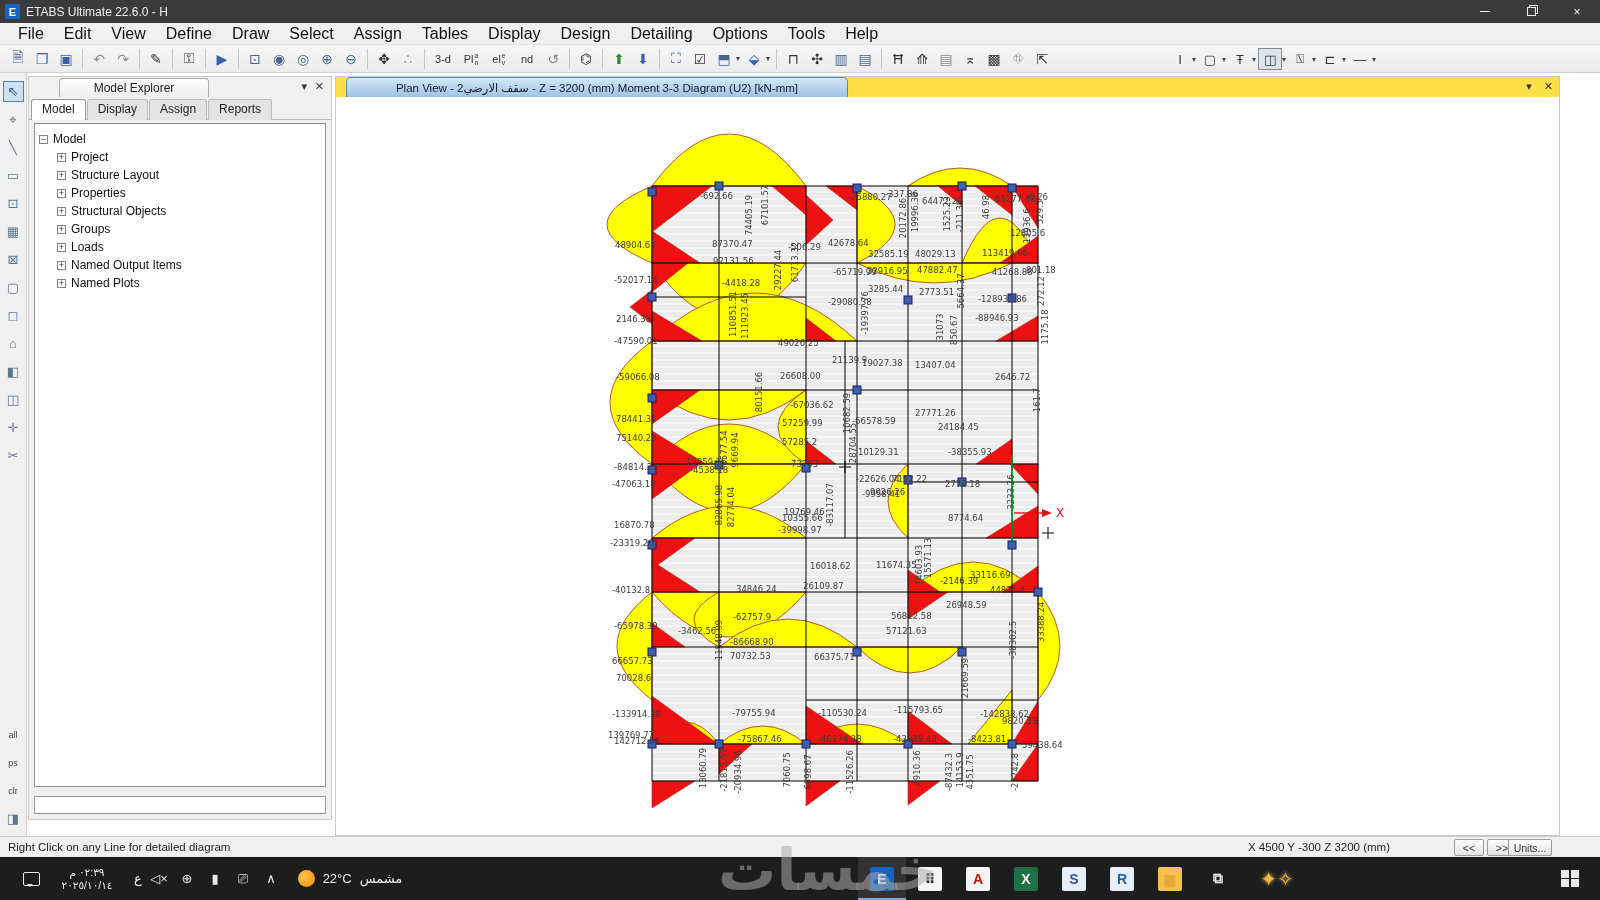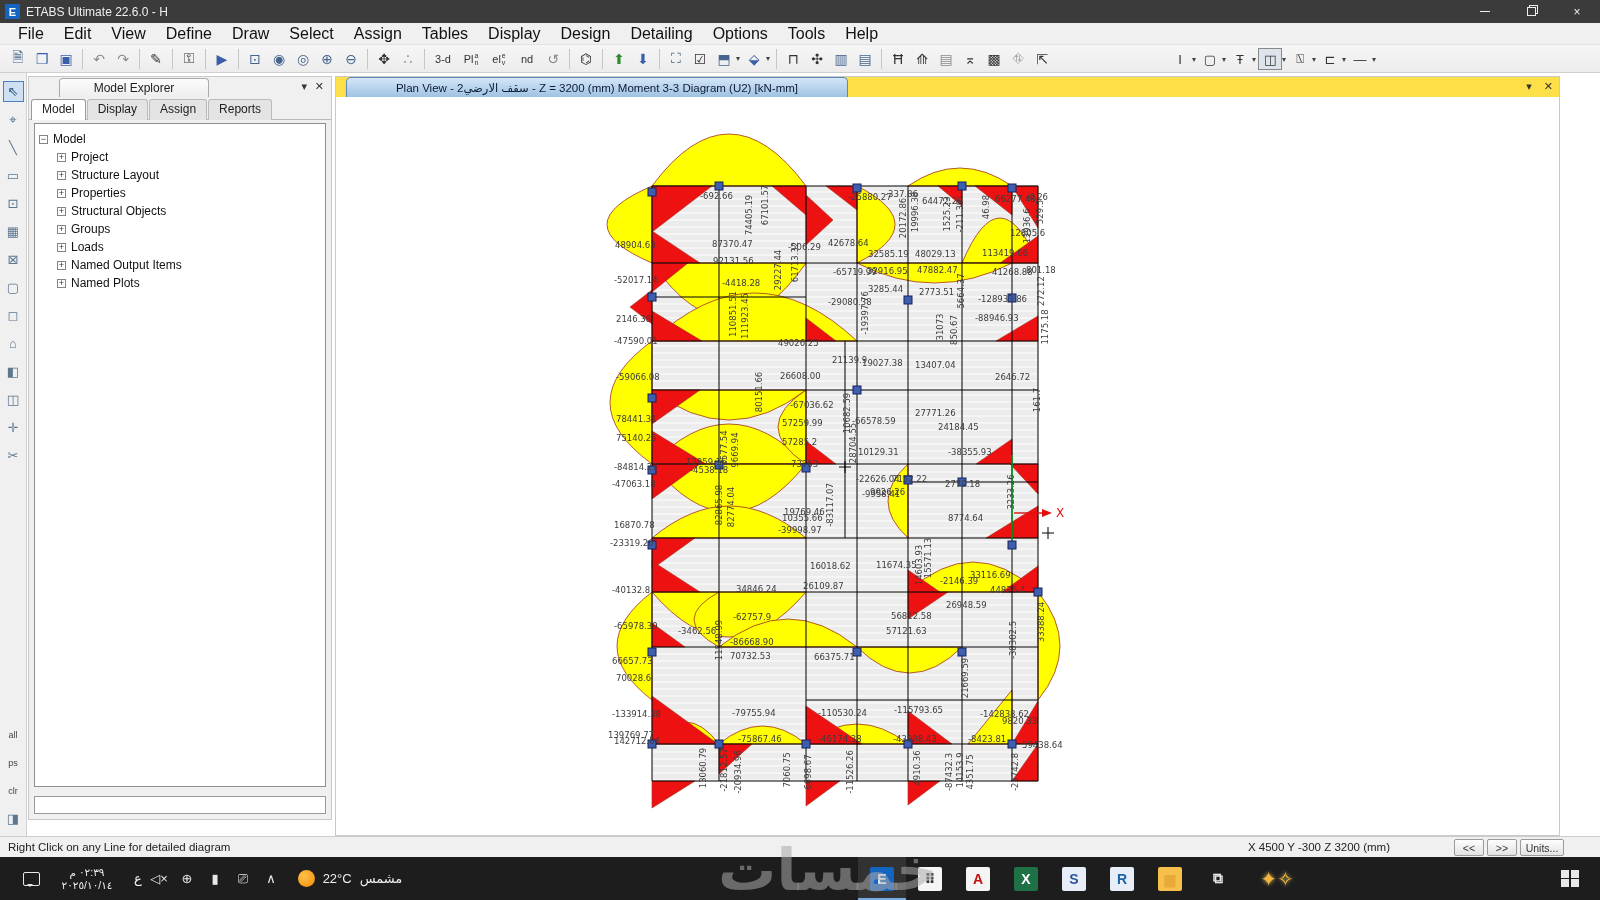--- a/index.html
+++ b/index.html
@@ -63,21 +63,21 @@
   .vp-icons { position:absolute; right:6px; top:3px; font-size:11px; color:#333; display:flex; gap:12px; }
   .vp-canvas { position:absolute; left:0; top:20px; width:1223px; height:738px; background:#fff; }
 
   
   .statusbar { position:absolute; left:0; top:836px; width:1600px; height:21px; background:#f0f0f0; border-top:1px solid #cbcbcb; font-size:11.5px; color:#222; }
   .sb-msg { position:absolute; left:8px; top:4px; }
   .sb-coords { position:absolute; right:210px; top:4px; }
   .sb-btn { position:absolute; top:2px; height:17px; background:linear-gradient(#fdfdfd,#e3e3e3); border:1px solid #9b9b9b; border-radius:2px; font-size:10.5px; color:#333; display:flex; align-items:center; justify-content:center; }
   .sb-prev { right:116px; width:30px; }
   .sb-next { right:83px; width:30px; }
-  .sb-units { right:36px; width:44px;text-align:center; }
+  .sb-units { right:48px; width:44px;text-align:center; }
 
   
   .taskbar { position:absolute; left:0; top:857px; width:1600px; height:43px; background:#1d1d1d; color:#eee; }
   .tb-item { position:absolute; top:0; height:43px; display:flex; align-items:center; justify-content:center; }
   .chaticon { left:12px; width:38px; }
   .chaticon span { width:17px; height:14px; border:1.5px solid #e8e8e8; border-radius:2px; position:relative; display:block; }
   .chaticon span:after { content:""; position:absolute; left:3px; bottom:-5px; border:3px solid transparent; border-top-color:#e8e8e8; }
   .clock { left:52px; width:70px; flex-direction:column; font-size:10.5px; line-height:13px; text-align:center; }
   .lang { left:126px; width:24px; font-size:13px; }
   .tray { left:150px; width:130px; gap:12px; font-size:13px; color:#e8e8e8; }

